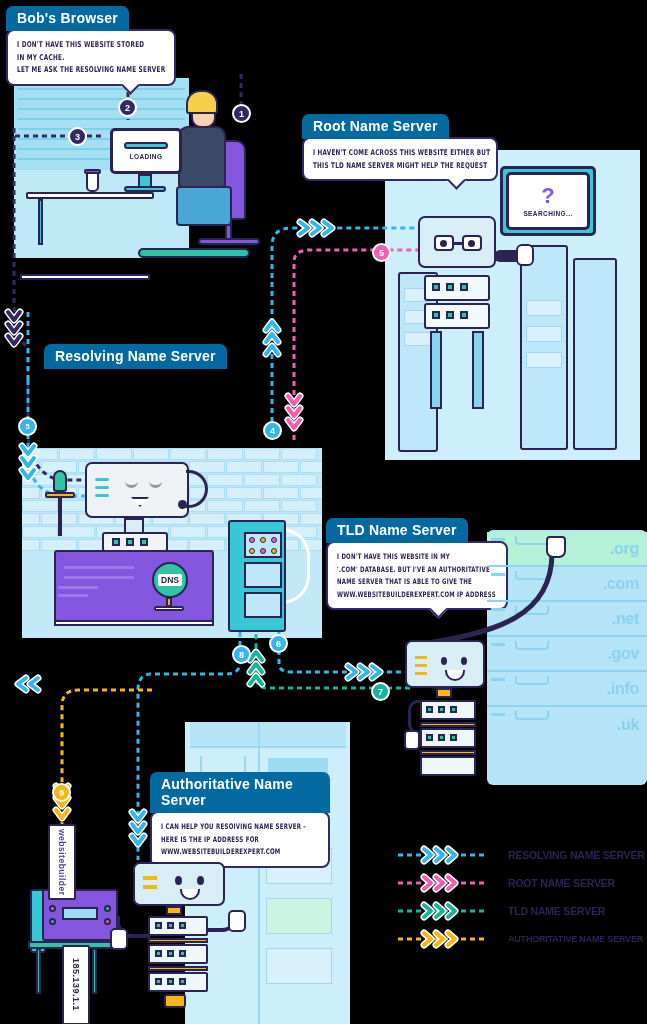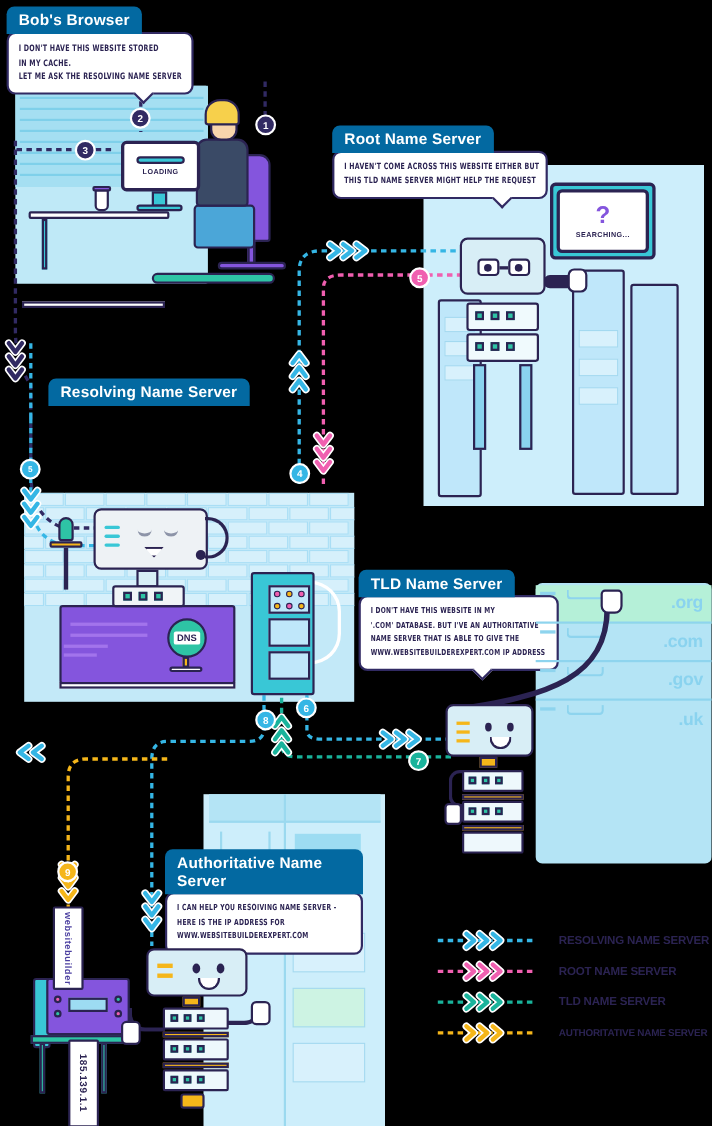--- a/index.html
+++ b/index.html
@@ -311,21 +311,31 @@
       <span class="lbl">.org</span>
     </div>
     <div class="tld-row">
       <span class="tld-tick"></span>
         <span class="tld-handle"></span>
       <span class="lbl">.com</span>
     </div>
     <div class="tld-row">
       <span class="tld-tick"></span>
         <span class="tld-handle"></span>
+      <span class="lbl">.net</span>
+    </div>
+    <div class="tld-row">
+      <span class="tld-tick"></span>
+        <span class="tld-handle"></span>
       <span class="lbl">.gov</span>
+    </div>
+    <div class="tld-row">
+      <span class="tld-tick"></span>
+        <span class="tld-handle"></span>
+      <span class="lbl">.info</span>
     </div>
     <div class="tld-row" style="border-bottom:none;">
       <span class="tld-tick"></span>
         <span class="tld-handle"></span>
       <span class="lbl">.uk</span>
     </div>
   </div>
 
   <div style="position:absolute;left:487px;top:532px;width:160px;height:35px;background:#b5f0d8;z-index:20;"></div>
   <div style="position:absolute;left:546px;top:536px;width:20px;height:22px;background:#fff;border:2.5px solid #2b2352;border-radius:4px 4px 7px 7px;z-index:26;"></div>

